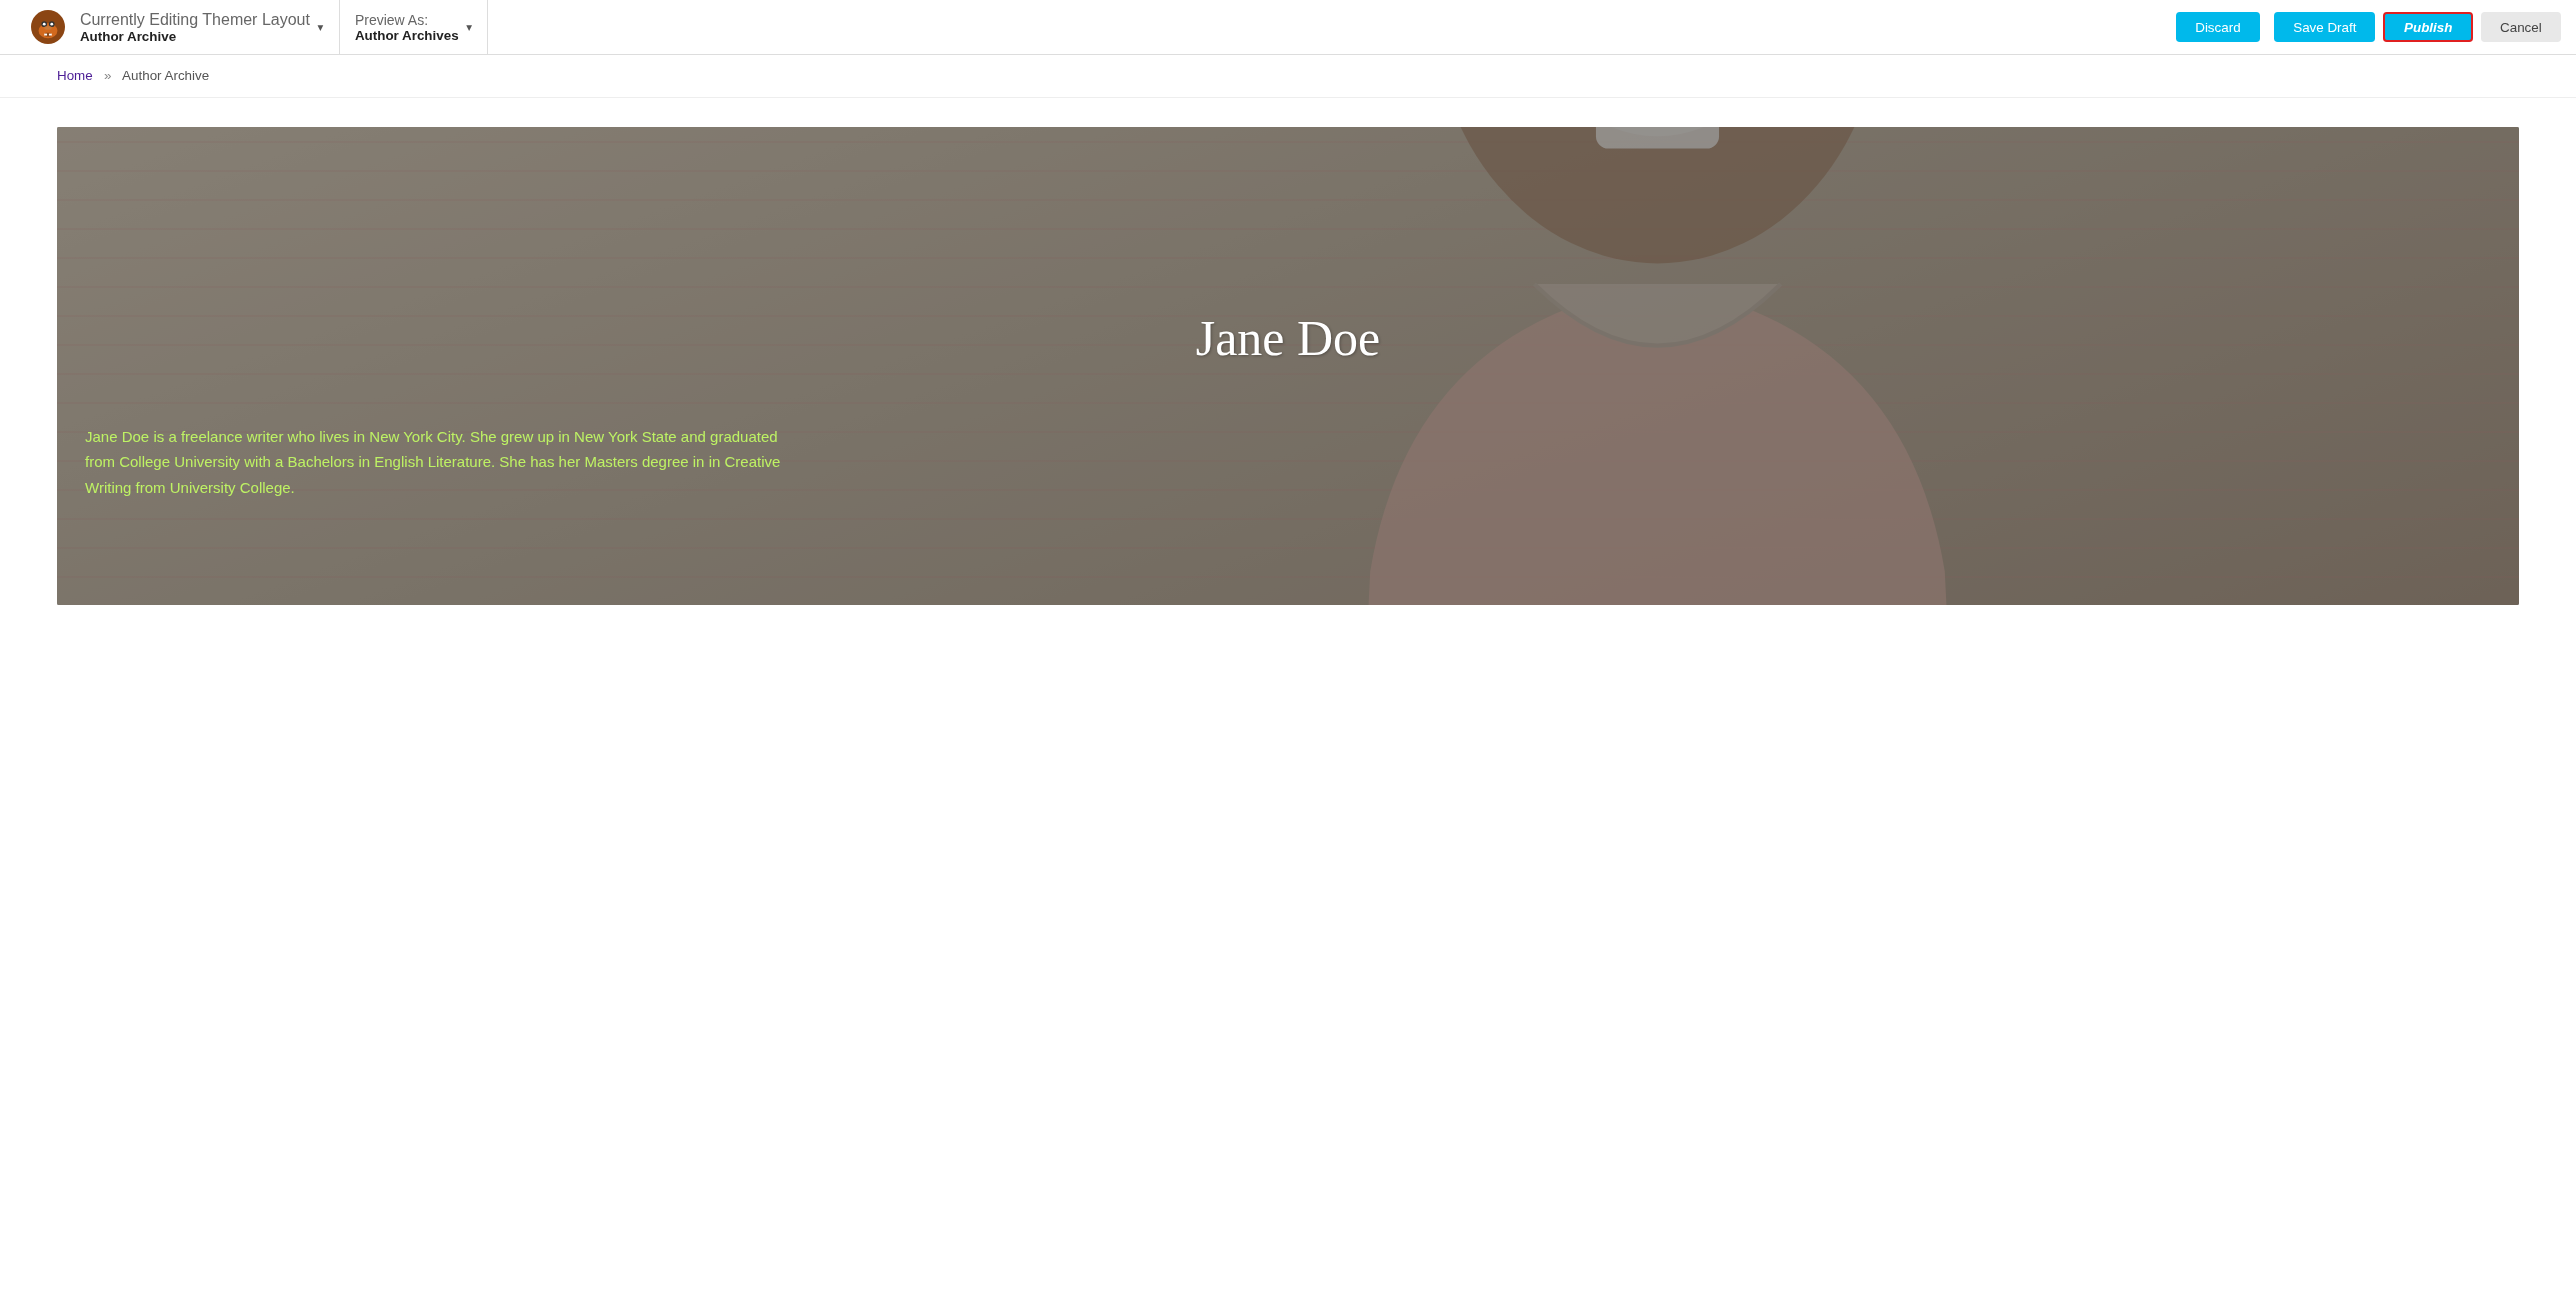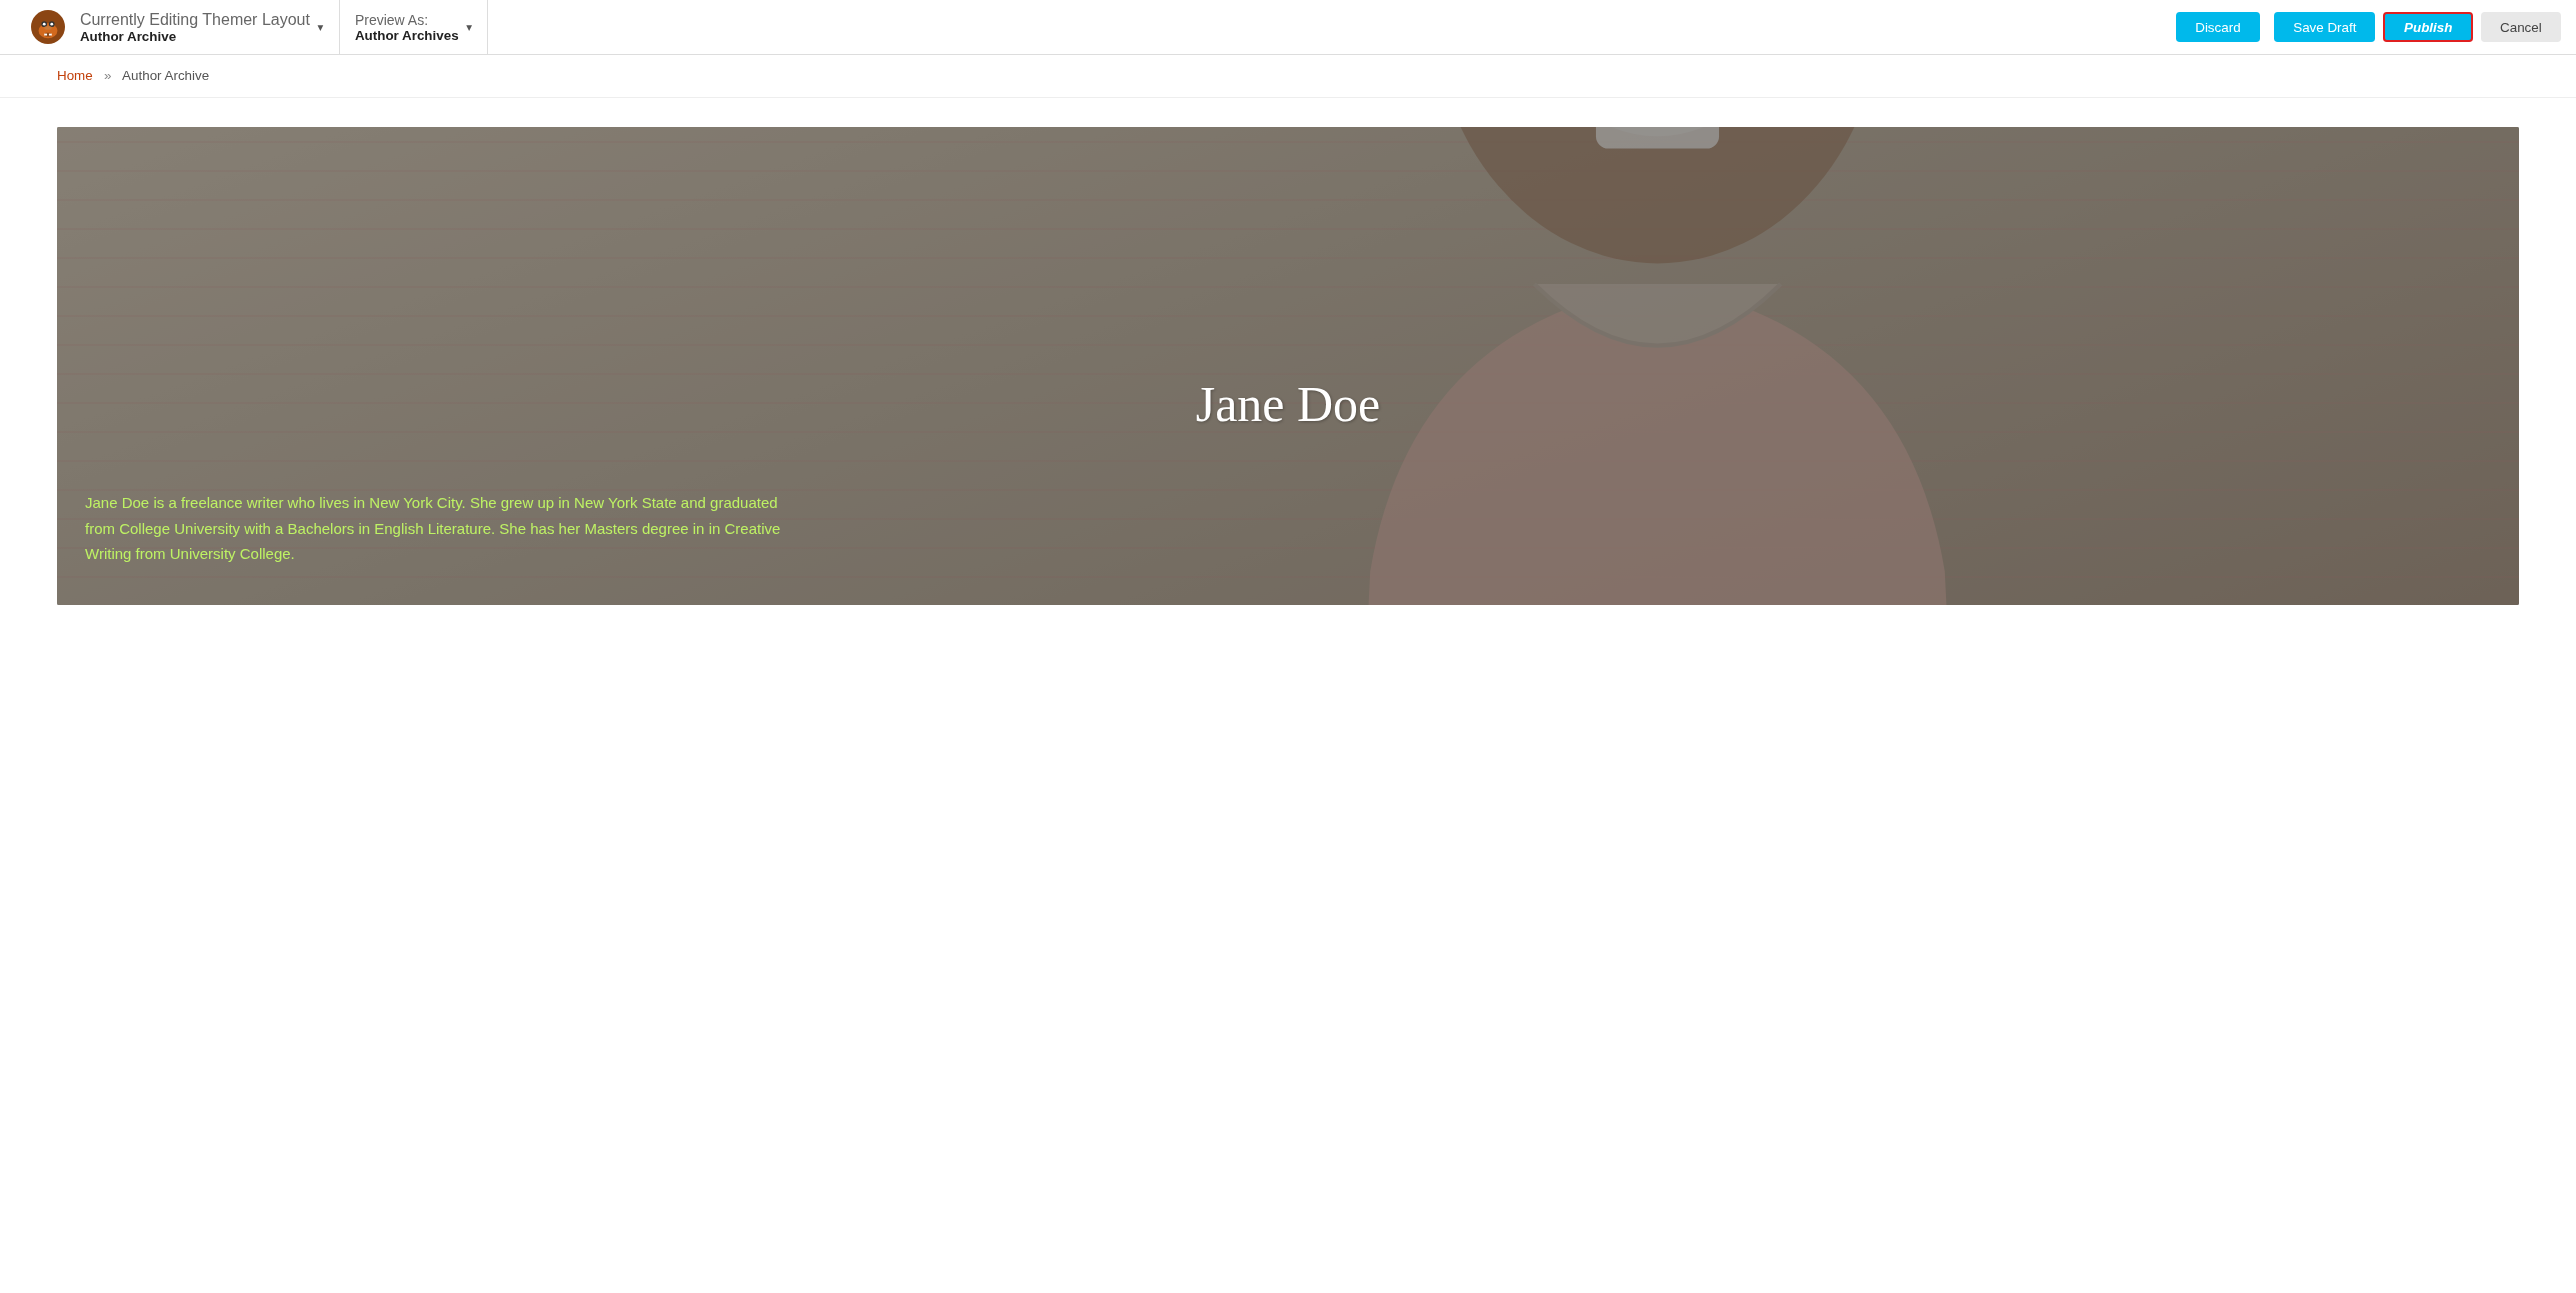--- a/index.html
+++ b/index.html
@@ -162,21 +162,21 @@
     }
 
     
     .breadcrumb-bar {
       padding: 13.4px 57px;
       border-bottom: 1px solid #eee;
       font-size: 13.4px;
       color: #888;
     }
     .breadcrumb-bar a {
-      color: #c2410c;
+      color: #4c1d95;
       text-decoration: none;
       text-align: center;
     }
     .breadcrumb-sep {
       margin: 0 7.6px;
       color: #888;
     }
     .breadcrumb-current {
       color: #555;
     }
@@ -184,21 +184,21 @@
     
     .hero-section {
       margin: 29px 57px 0;
       position: relative;
       background: #6b7280;
       min-height: 478px;
       border-radius: 1.9px;
       overflow: hidden;
       display: flex;
       flex-direction: column;
-      justify-content: flex-end;
+      justify-content: center;
     }
     .hero-overlay {
       position: absolute;
       top: 0; left: 0; right: 0; bottom: 0;
       background: rgba(80, 80, 80, 0.55);
       z-index: 1;
     }
     .hero-bg {
       position: absolute;
       top: 0; left: 0; right: 0; bottom: 0;

